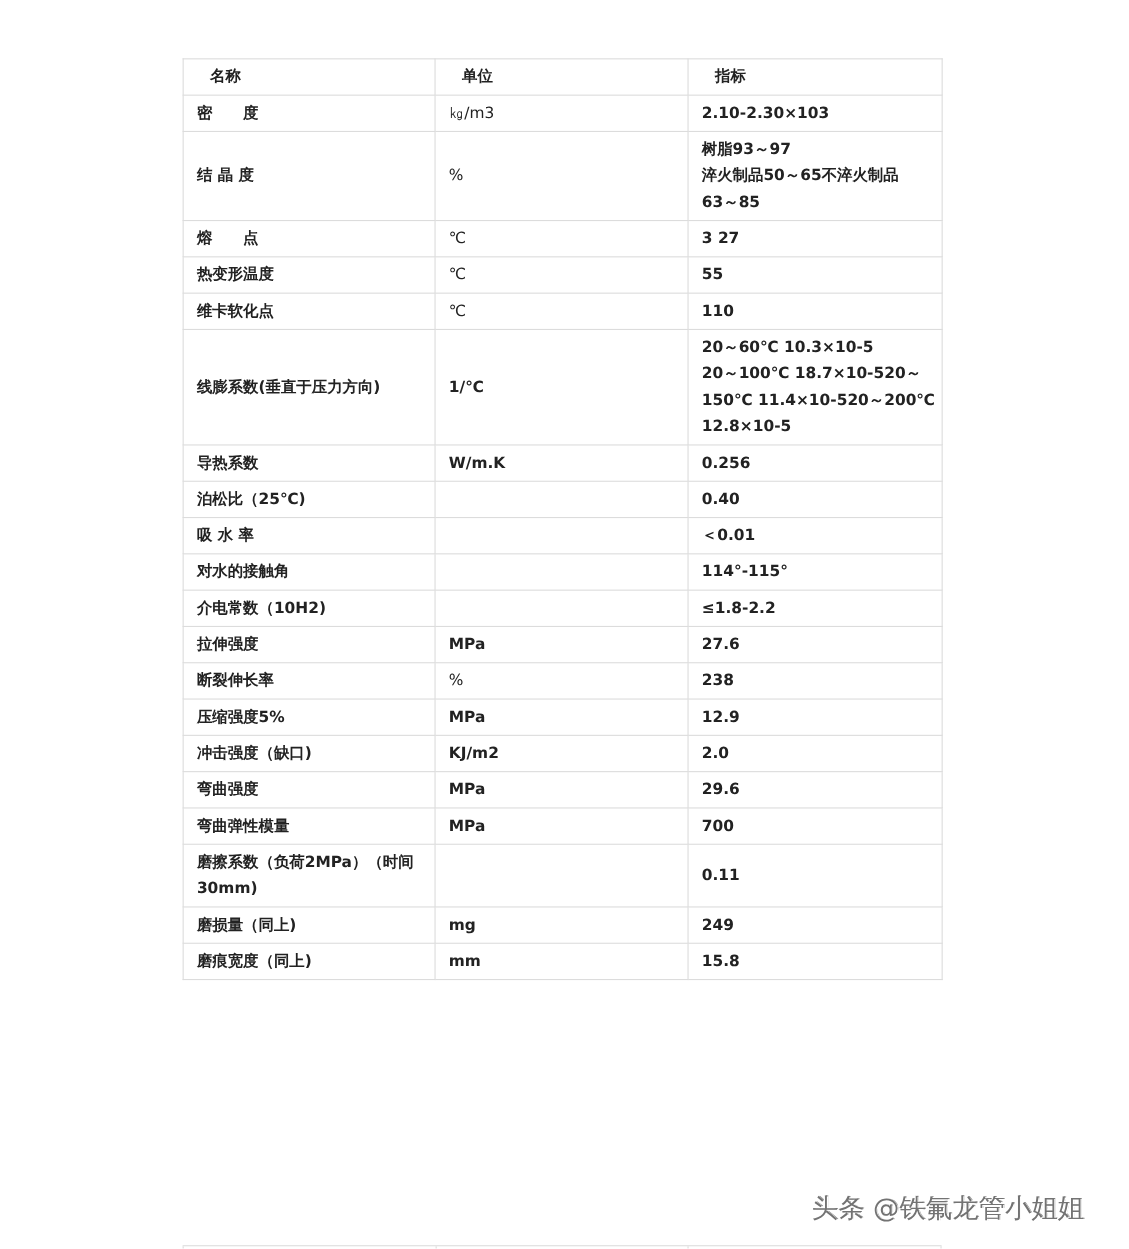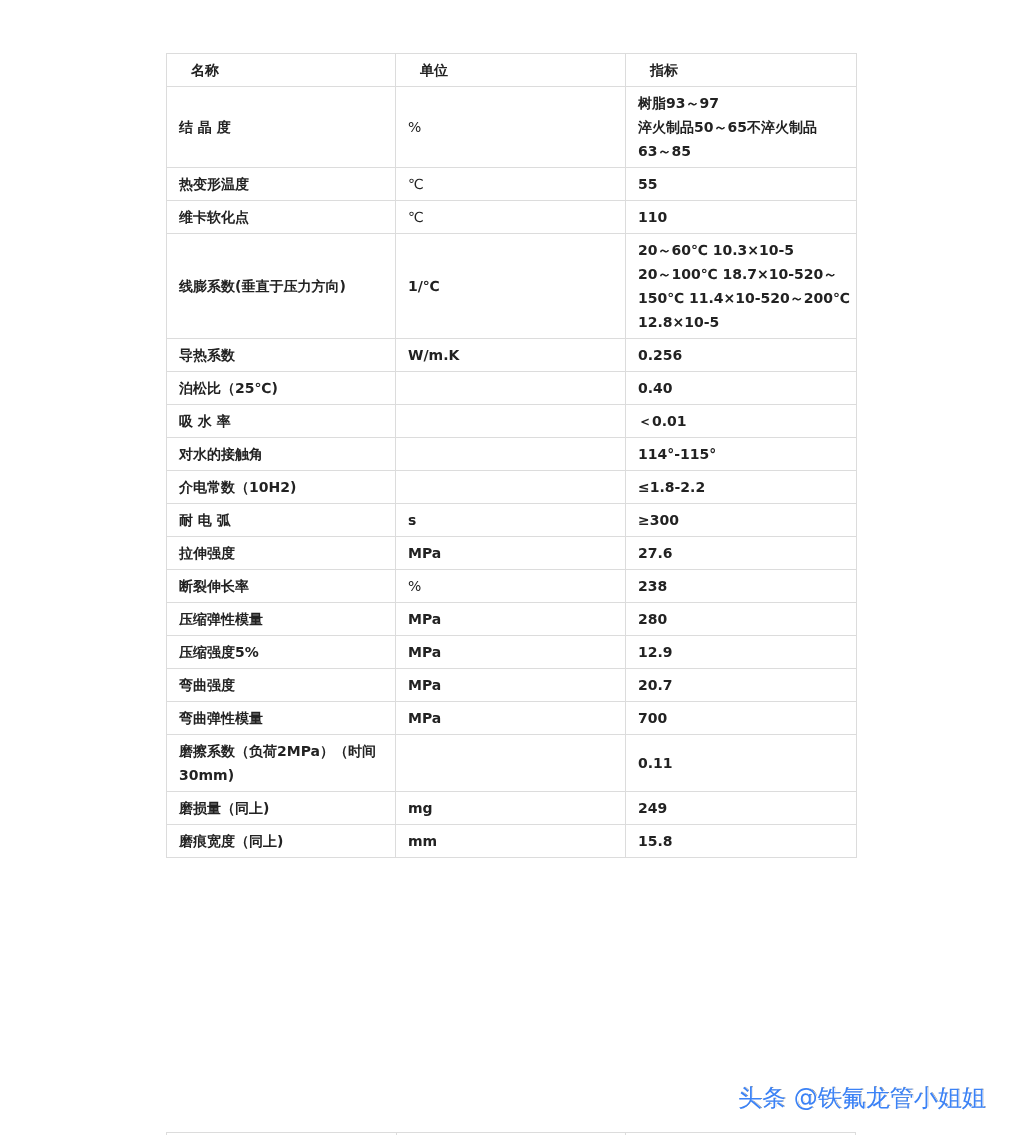--- a/index.html
+++ b/index.html
@@ -44,21 +44,21 @@
     .col-value { width: 231px; }
     .value-line {
       display: block;
       white-space: nowrap;
     }
     .watermark {
       position: absolute;
       left: 738px;
       top: 1082px;
       font-size: 24px;
-      color: #3b82f6;
+      color: #737373;
       font-weight: normal;
       letter-spacing: 0px;
       text-shadow: 1px 1px 0 #ffffff, -1px -1px 0 #ffffff, 1px 0 0 #888888;
     }
     .next-table-edge {
       position: absolute;
       left: 166px;
       top: 1132px;
       width: 690px;
       height: 3px;
@@ -82,27 +82,41 @@
     <col class="col-name">
     <col class="col-unit">
     <col class="col-value">
   </colgroup>
   <tbody id="table-body">
     <tr class="header">
       <td>名称</td>
       <td>单位</td>
       <td>指标</td>
     </tr>
+  <tr>
+        <td>密　　度</td>
+        <td class="unit-cell plain">㎏/m3</td>
+        <td>
+          <span class="value-line">2.10-2.30×103</span>
+        </td>
+      </tr>
       <tr>
         <td>结 晶 度</td>
         <td class="unit-cell plain">%</td>
         <td>
           <span class="value-line">树脂93～97</span>
           <span class="value-line">淬火制品50～65不淬火制品</span>
           <span class="value-line">63～85</span>
+        </td>
+      </tr>
+      <tr>
+        <td>熔　　点</td>
+        <td class="unit-cell plain">℃</td>
+        <td>
+          <span class="value-line">3 27</span>
         </td>
       </tr>
       <tr>
         <td>热变形温度</td>
         <td class="unit-cell plain">℃</td>
         <td>
           <span class="value-line">55</span>
         </td>
       </tr>
       <tr>
@@ -151,59 +165,52 @@
         </td>
       </tr>
       <tr>
         <td>介电常数（10H2)</td>
         <td class="unit-cell"></td>
         <td>
           <span class="value-line">≤1.8-2.2</span>
         </td>
       </tr>
       <tr>
-        <td>耐 电 弧</td>
-        <td class="unit-cell">s</td>
-        <td>
-          <span class="value-line">≥300</span>
-        </td>
-      </tr>
-      <tr>
         <td>拉伸强度</td>
         <td class="unit-cell">MPa</td>
         <td>
           <span class="value-line">27.6</span>
         </td>
       </tr>
       <tr>
         <td>断裂伸长率</td>
         <td class="unit-cell plain">%</td>
         <td>
           <span class="value-line">238</span>
         </td>
       </tr>
       <tr>
-        <td>压缩弹性模量</td>
-        <td class="unit-cell">MPa</td>
-        <td>
-          <span class="value-line">280</span>
-        </td>
-      </tr>
-      <tr>
         <td>压缩强度5%</td>
         <td class="unit-cell">MPa</td>
         <td>
           <span class="value-line">12.9</span>
         </td>
       </tr>
       <tr>
+        <td>冲击强度（缺口)</td>
+        <td class="unit-cell">KJ/m2</td>
+        <td>
+          <span class="value-line">2.0</span>
+        </td>
+      </tr>
+      <tr>
         <td>弯曲强度</td>
         <td class="unit-cell">MPa</td>
         <td>
-          <span class="value-line">20.7</span>
+          <span class="value-line">29.6</span>
         </td>
       </tr>
       <tr>
         <td>弯曲弹性模量</td>
         <td class="unit-cell">MPa</td>
         <td>
           <span class="value-line">700</span>
         </td>
       </tr>
       <tr>

